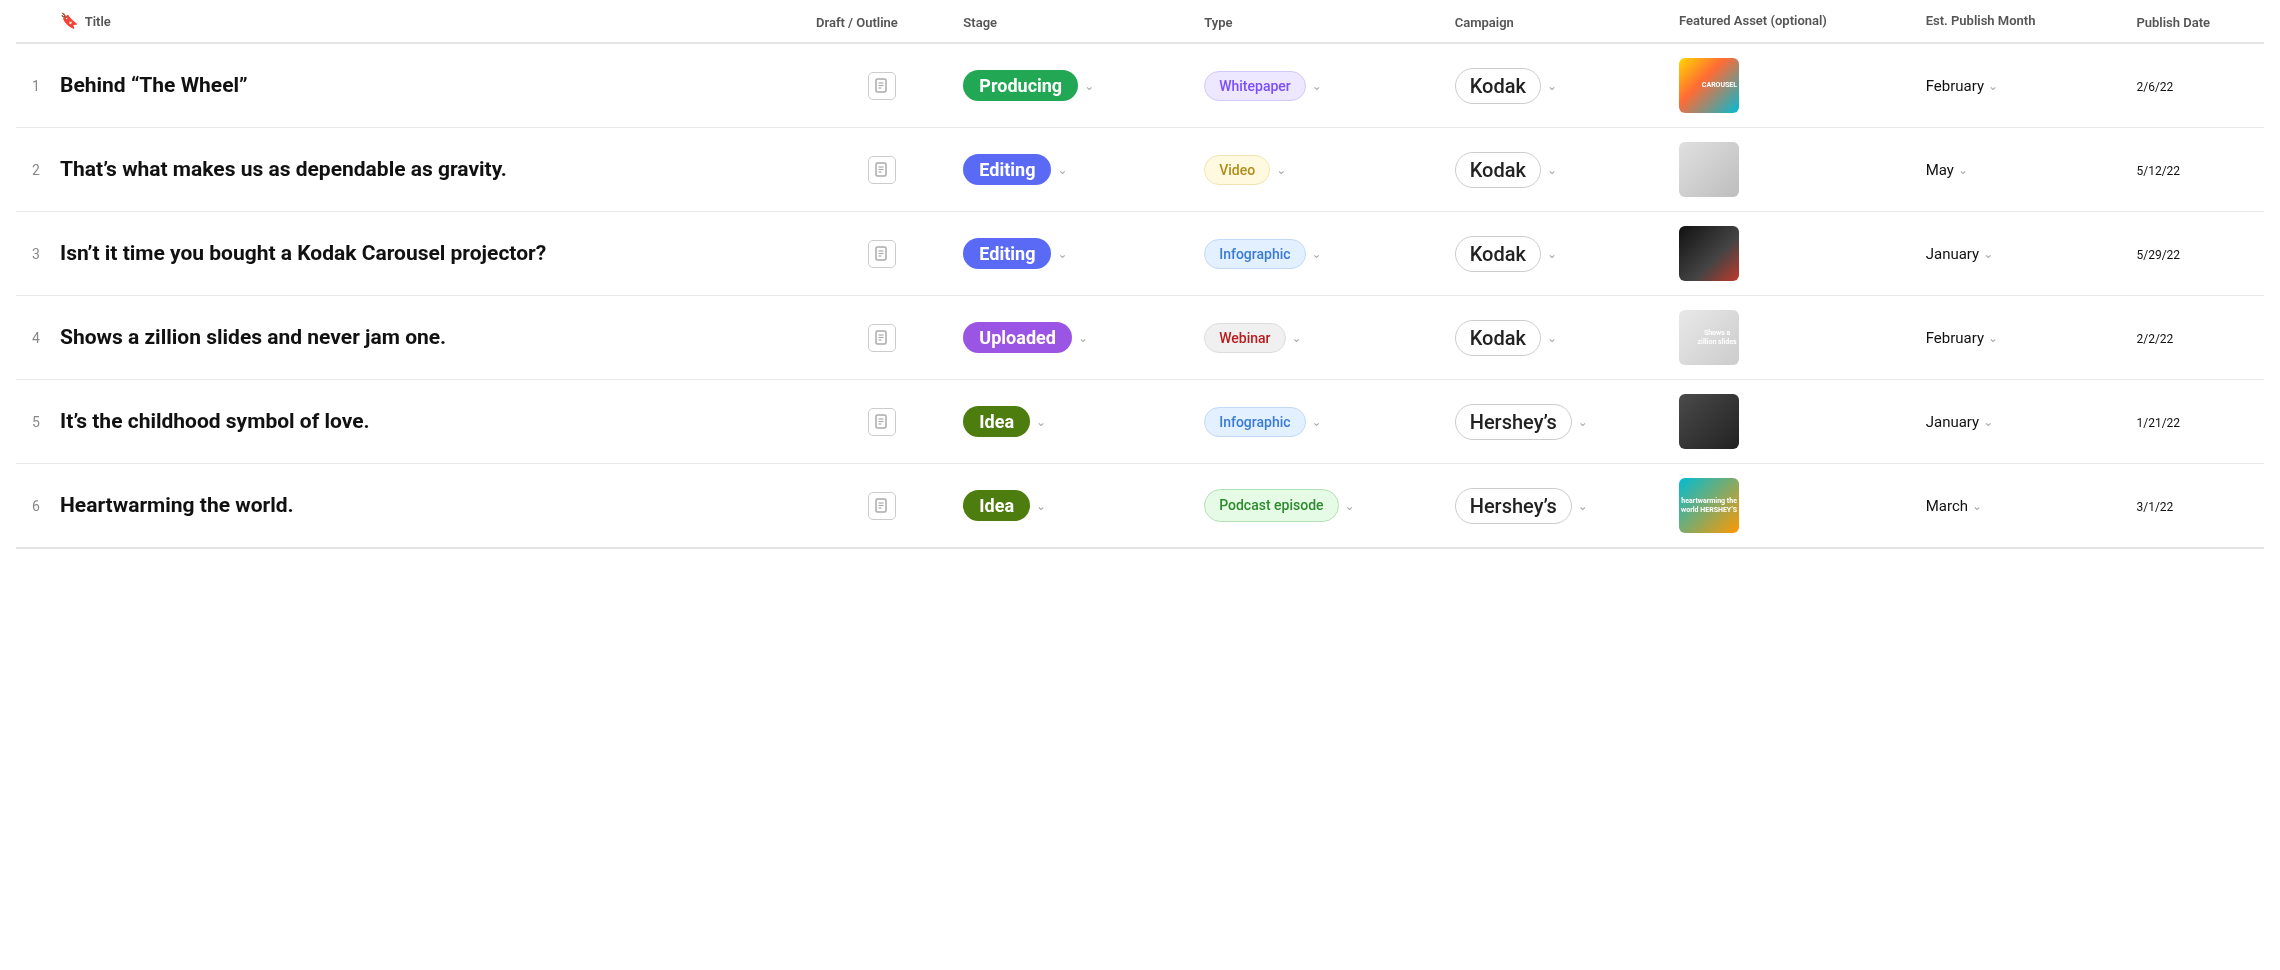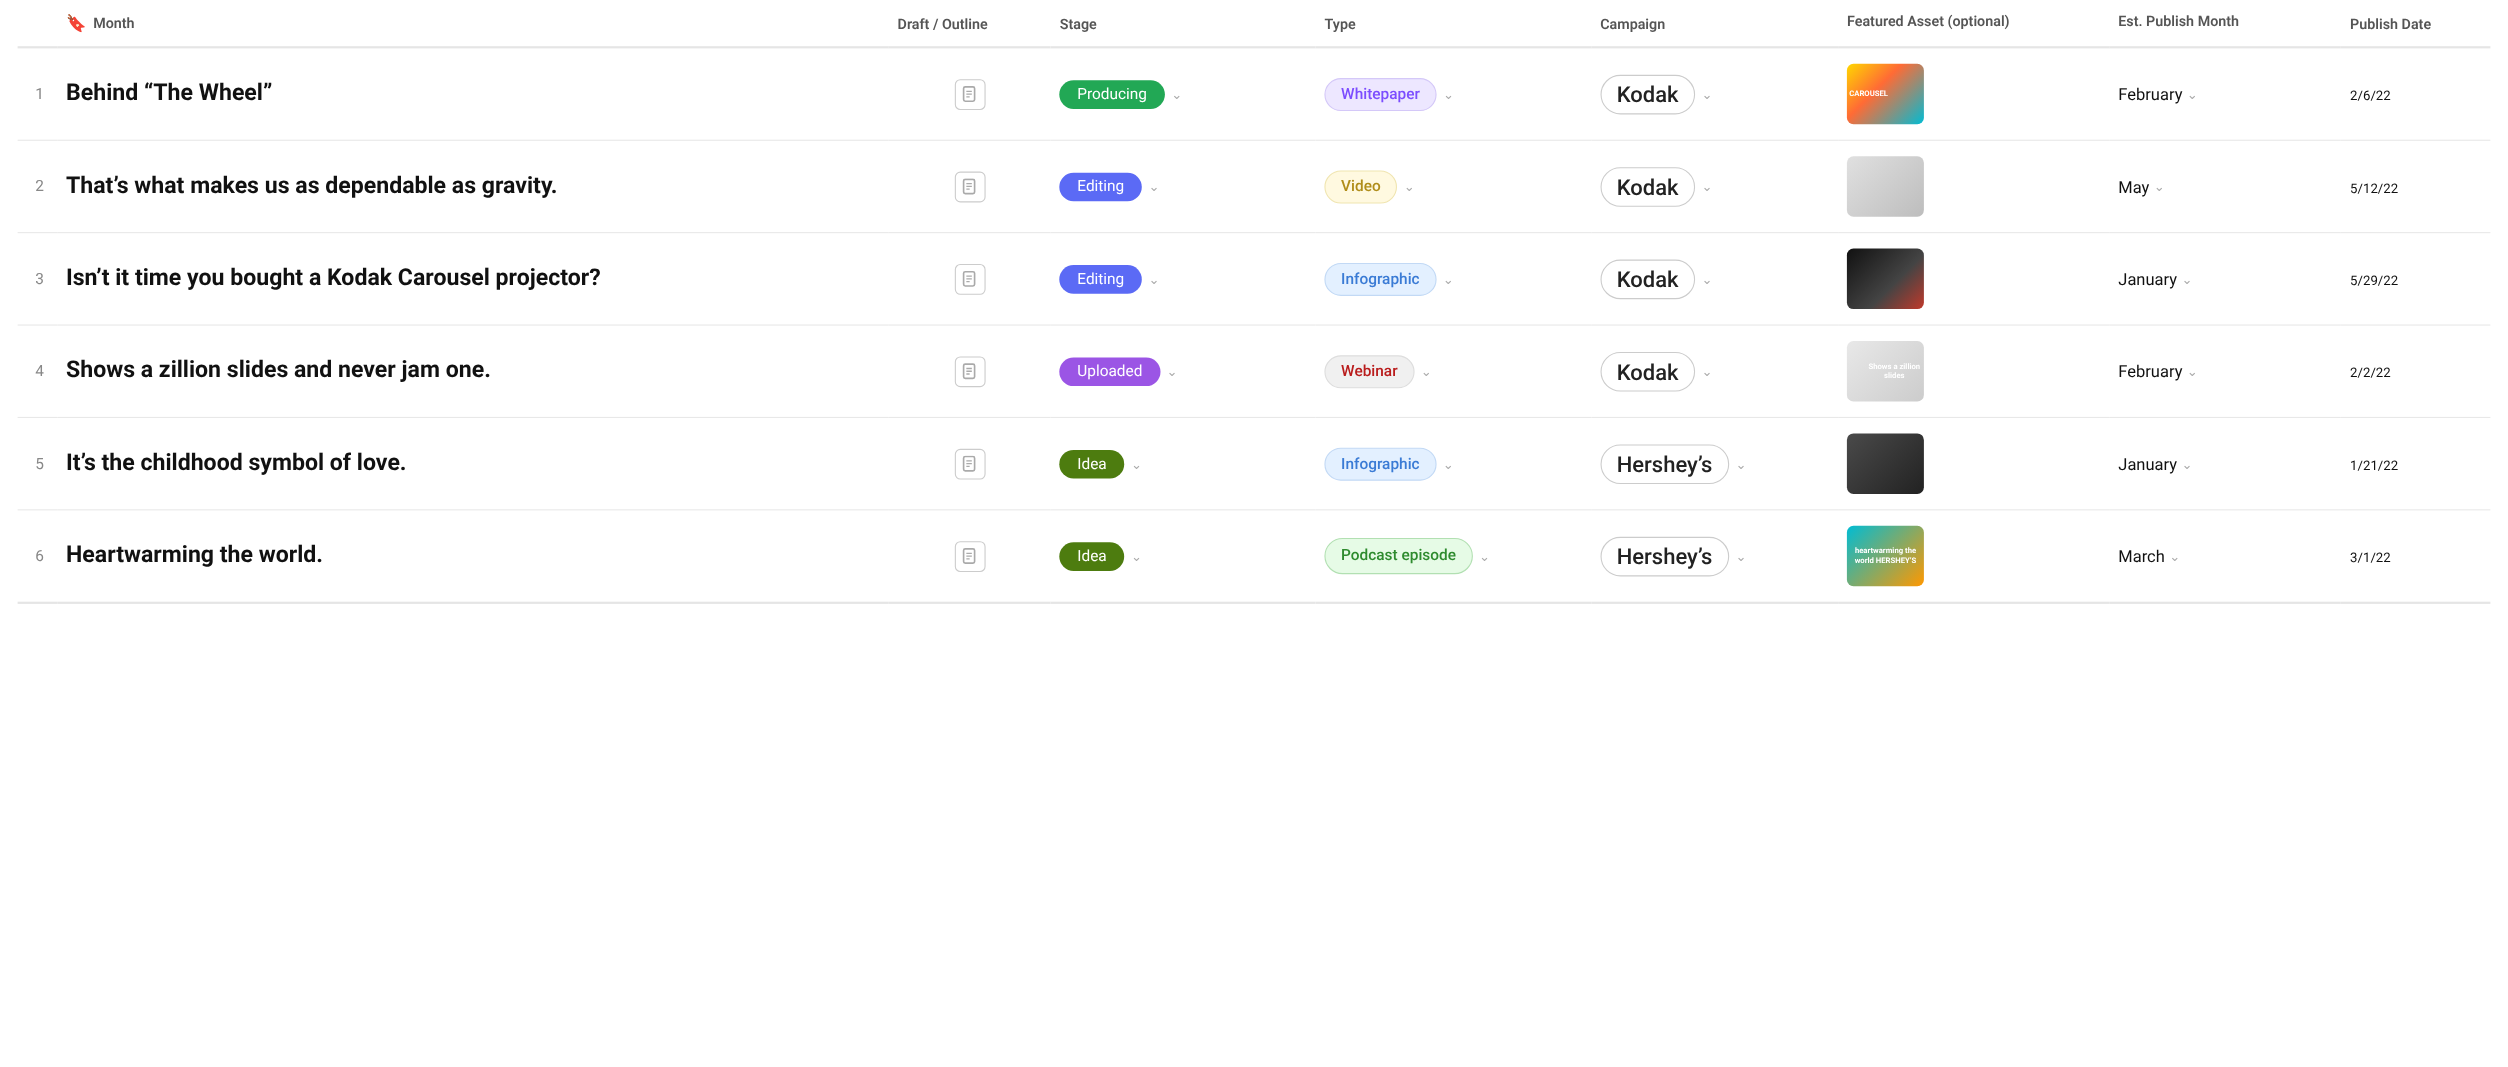--- a/index.html
+++ b/index.html
@@ -93,22 +93,22 @@
       display: flex;
       align-items: center;
       gap: 6px;
     }
     .stage-badge {
       display: inline-flex;
       align-items: center;
       justify-content: center;
       border-radius: 20px;
       padding: 5px 16px;
-      font-size: 14px;
-      font-weight: 400;
+      font-size: 18px;
+      font-weight: 700;
       color: #fff;
       white-space: nowrap;
     }
     .stage-producing { background: #22a855; }
     .stage-editing { background: #5b6af5; }
     .stage-uploaded { background: #9b55e5; }
     .stage-idea { background: #4d7c0f; }
     .chevron {
       color: #aaa;
       font-size: 12px;
@@ -146,27 +146,27 @@
       border-radius: 20px;
       padding: 5px 14px;
       font-size: 20px;
       font-weight: 500;
       border: 1.5px solid #ccc;
       background: #fff;
       color: #222;
       white-space: nowrap;
     }
     .asset-thumb {
-      width: 70px;
+      width: 60px;
       height: 55px;
       border-radius: 6px;
       overflow: hidden;
       display: flex;
       align-items: center;
-      justify-content: flex-start;
+      justify-content: flex-end;
       background: #ddd;
     }
     .month-cell {
       display: flex;
       align-items: center;
       gap: 4px;
       font-size: 15px;
       color: #111;
     }
     .date-cell {
@@ -194,21 +194,21 @@
 <body>
 
 <div class="table-container">
   <table>
     <thead>
       <tr>
         <th class="col-num" style="width:36px;"></th>
         <th class="col-title">
           <span style="display:inline-flex;align-items:center;gap:6px;">
             <span style="font-size:15px;">🔖</span>
-            <span>Month</span>
+            <span>Title</span>
           </span>
         </th>
         <th class="col-draft">Draft / Outline</th>
         <th class="col-stage">Stage</th>
         <th class="col-type">Type</th>
         <th class="col-campaign">Campaign</th>
         <th class="col-asset" style="white-space:normal;line-height:1.3;">Featured Asset (optional)</th>
         <th class="col-month" style="white-space:normal;line-height:1.3;">Est. Publish Month</th>
         <th class="col-date">Publish Date</th>
       </tr>

